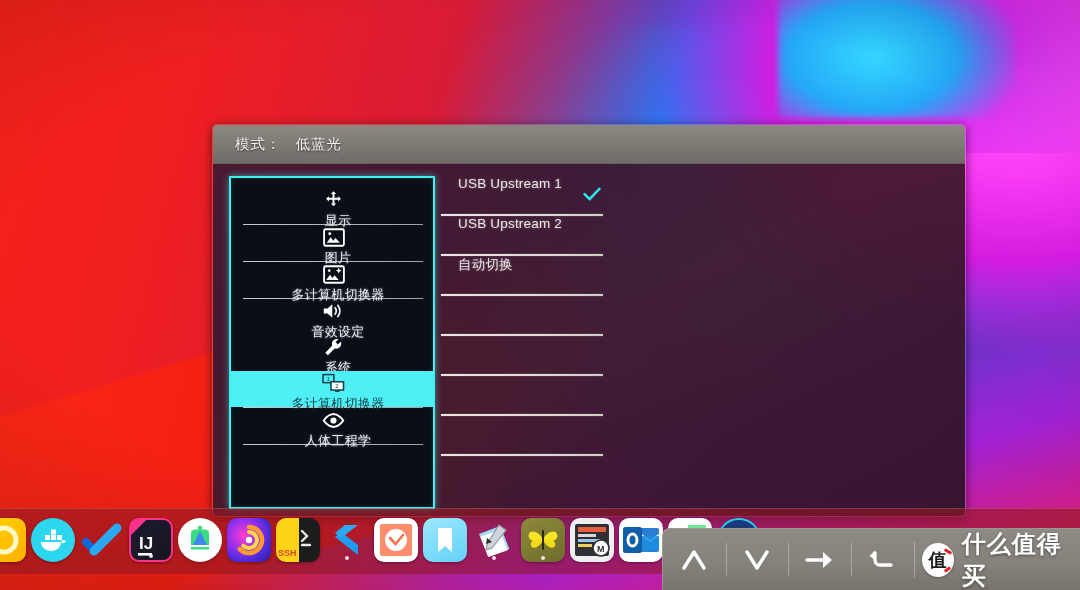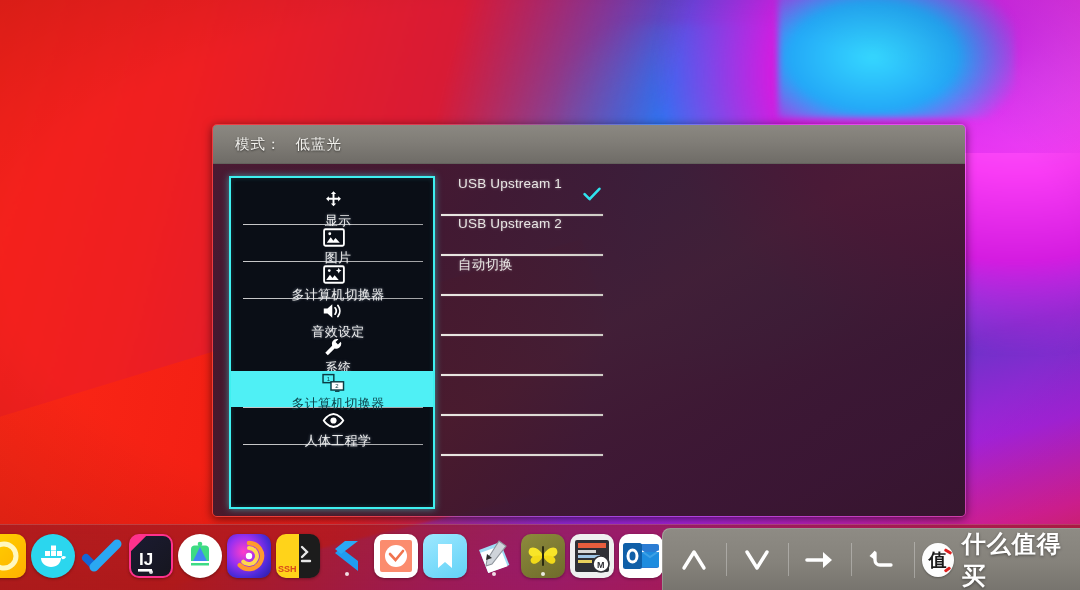--- a/index.html
+++ b/index.html
@@ -163,21 +163,21 @@
     width:16px; height:16px;
   }
   .opt-sep {
     height:2px;
     background:linear-gradient(90deg,#e9e7e2 0%, #dcd9d3 70%, #cfccc6 100%);
     box-shadow:0 0 2px rgba(255,255,255,0.25);
   }
 
   
   #dock {
-    position:absolute; left:0; right:0; bottom:0; height:66px;
+    position:absolute; left:0; right:0; bottom:16px; height:66px;
     background:linear-gradient(180deg, rgba(150,24,36,0.62) 0%, rgba(140,22,34,0.55) 100%);
     border-top:1px solid rgba(255,255,255,0.16);
     display:flex; align-items:flex-start;
   }
   #dock-inner {
     display:flex; align-items:center; gap:5px;
     padding:6px 0 0 8px;
     height:56px;
   }
   .di {

